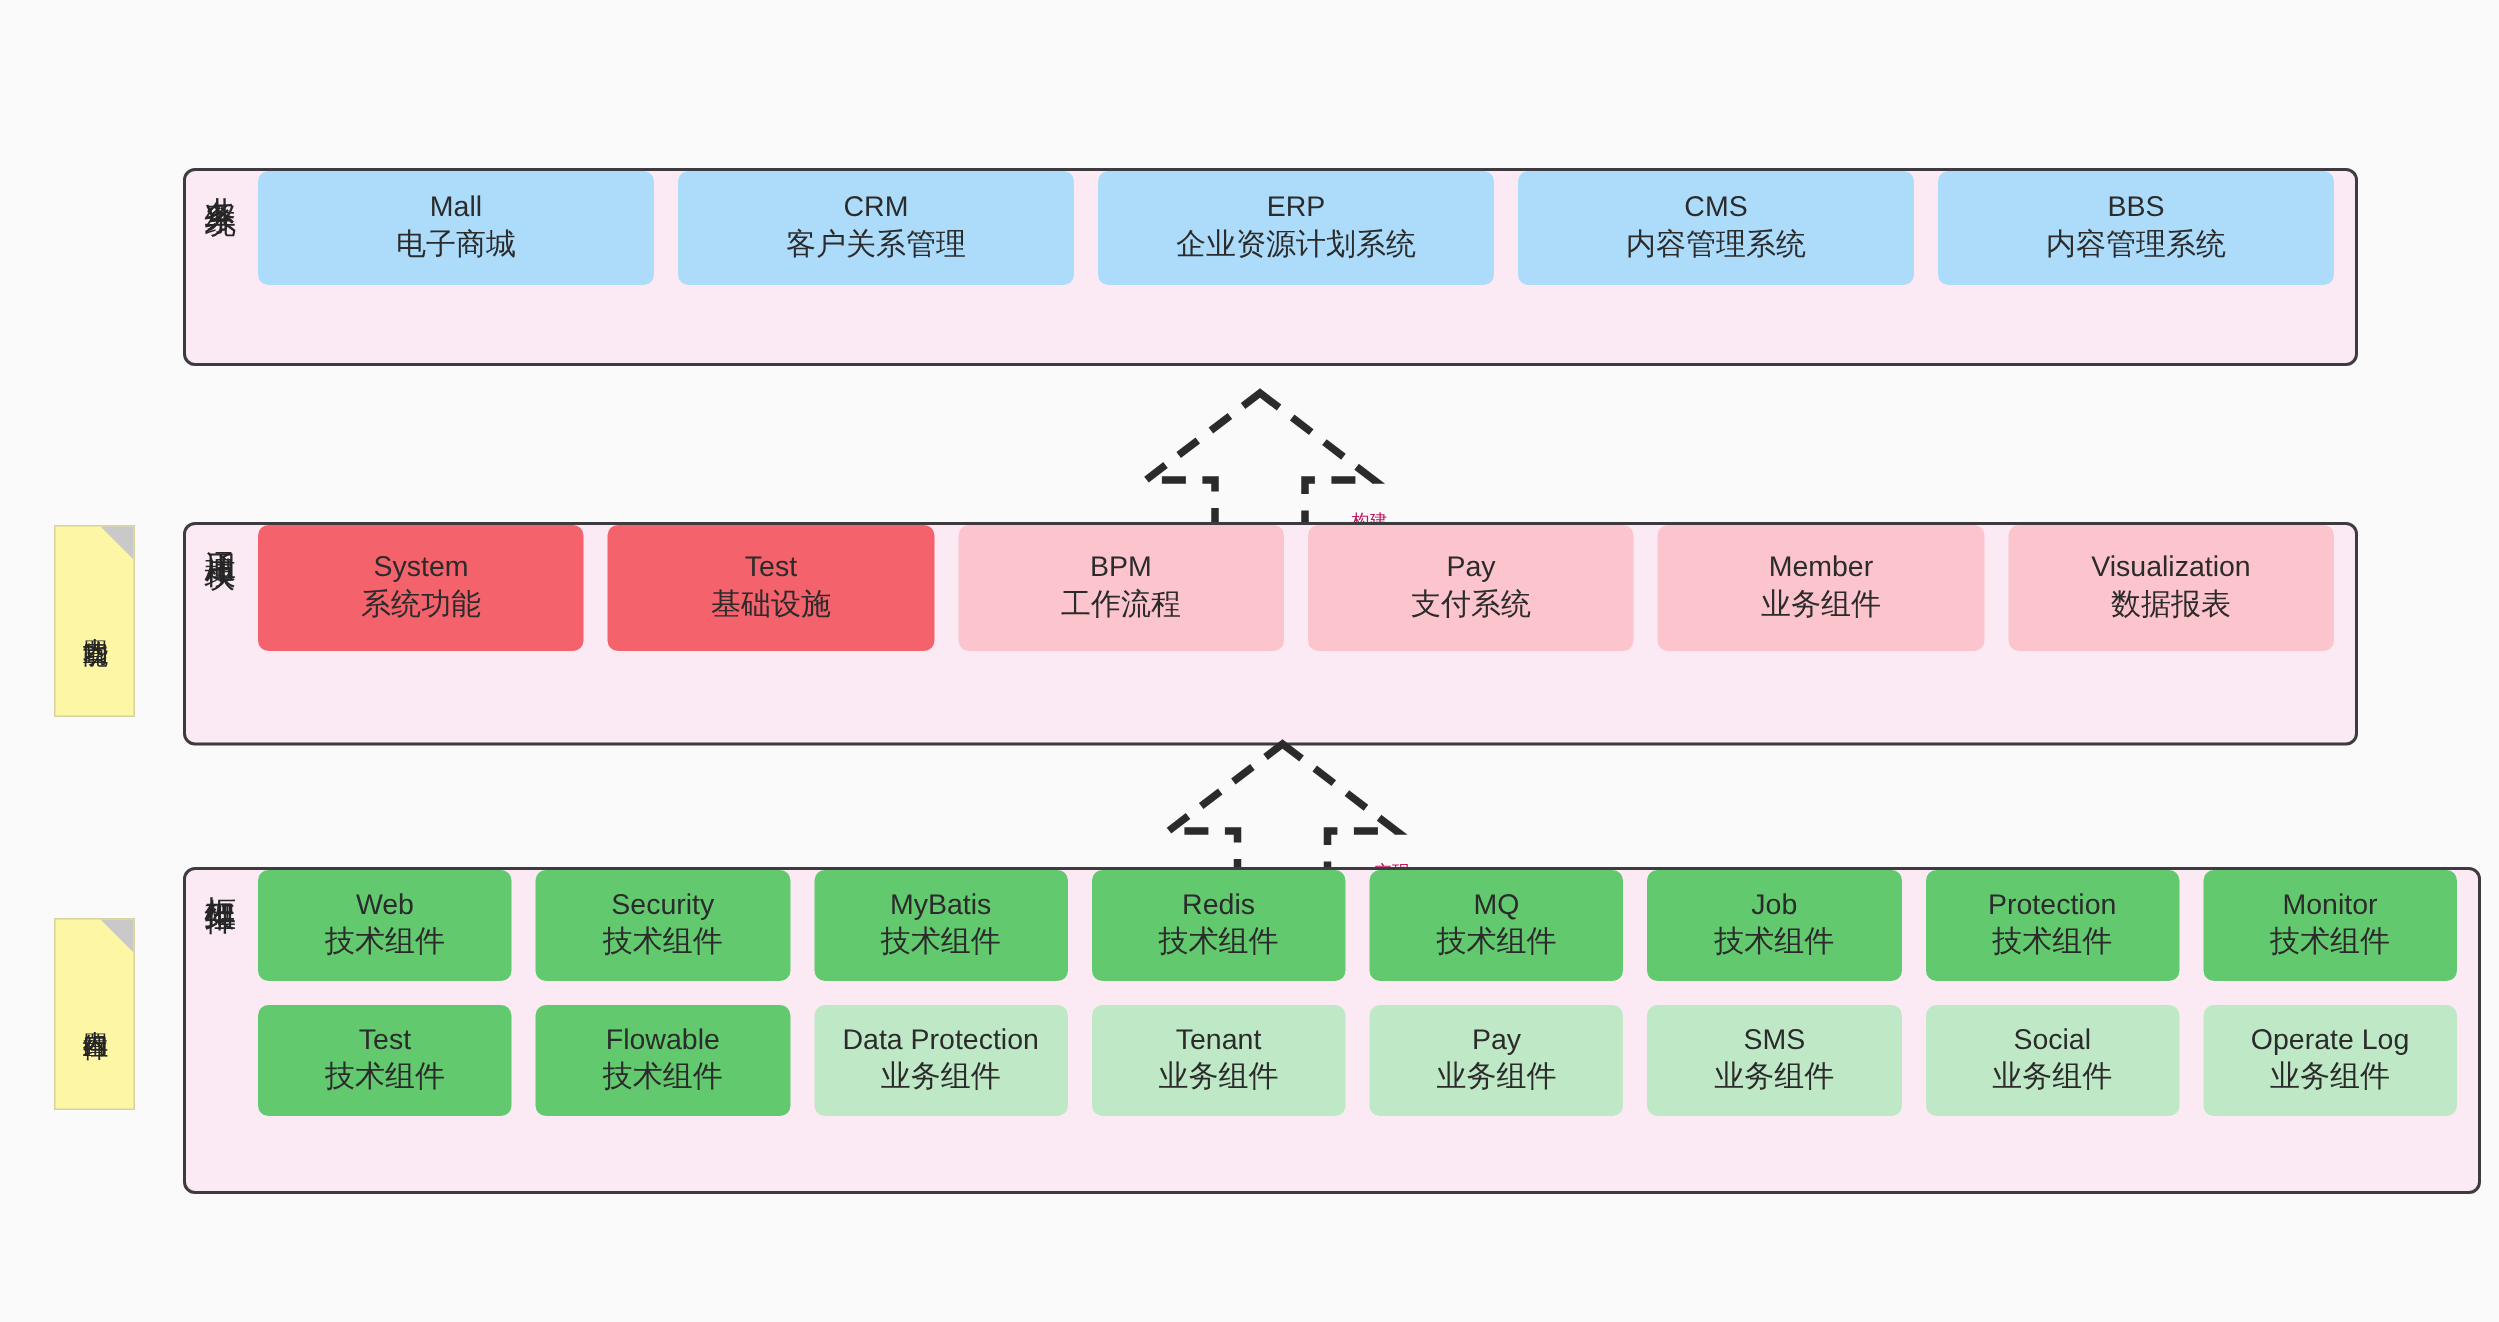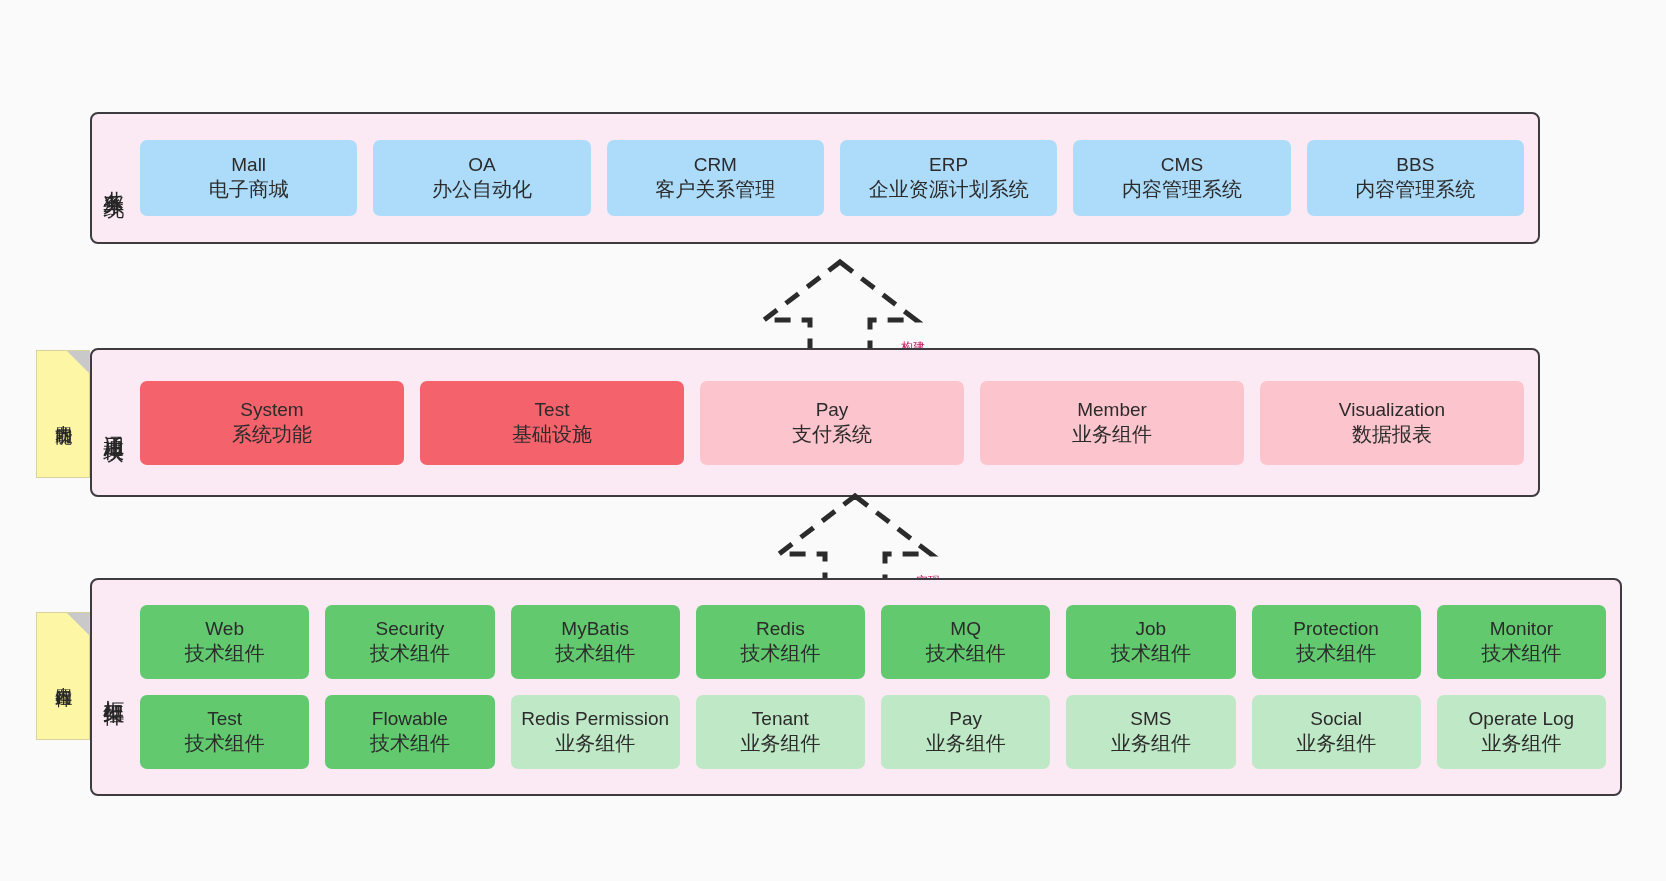--- a/index.html
+++ b/index.html
@@ -22,21 +22,22 @@
   }
 
   
   .layer {
     position: absolute;
     background: #fbeaf4;
     border: 2px solid #3d3b40;
     border-radius: 8px;
     box-sizing: border-box;
     display: flex;
-    align-items: center;
+    align-items: flex-start;
+    margin-left: 32px;
   }
   .layer-title {
     flex: 0 0 auto;
     width: 44px;
     display: flex;
     align-items: center;
     justify-content: center;
     font-size: 21px;
     letter-spacing: 2px;
     writing-mode: vertical-rl;
@@ -144,24 +145,20 @@
 
   <div class="layer" id="layer-business">
     <div class="layer-title">业务系统</div>
     <div class="layer-body">
       <div class="row">
         <div class="card blue">
           <span class="t1">Mall</span>
           <span class="t2">电子商城</span>
         </div>
         <div class="card blue">
-          <span class="t1">OA</span>
-          <span class="t2">办公自动化</span>
-        </div>
-        <div class="card blue">
           <span class="t1">CRM</span>
           <span class="t2">客户关系管理</span>
         </div>
         <div class="card blue">
           <span class="t1">ERP</span>
           <span class="t2">企业资源计划系统</span>
         </div>
         <div class="card blue">
           <span class="t1">CMS</span>
           <span class="t2">内容管理系统</span>
@@ -192,20 +189,24 @@
       <div class="row">
         <div class="card red">
           <span class="t1">System</span>
           <span class="t2">系统功能</span>
         </div>
         <div class="card red">
           <span class="t1">Test</span>
           <span class="t2">基础设施</span>
         </div>
         <div class="card pink">
+          <span class="t1">BPM</span>
+          <span class="t2">工作流程</span>
+        </div>
+        <div class="card pink">
           <span class="t1">Pay</span>
           <span class="t2">支付系统</span>
         </div>
         <div class="card pink">
           <span class="t1">Member</span>
           <span class="t2">业务组件</span>
         </div>
         <div class="card pink">
           <span class="t1">Visualization</span>
           <span class="t2">数据报表</span>
@@ -268,21 +269,21 @@
       <div class="row">
         <div class="card green">
           <span class="t1">Test</span>
           <span class="t2">技术组件</span>
         </div>
         <div class="card green">
           <span class="t1">Flowable</span>
           <span class="t2">技术组件</span>
         </div>
         <div class="card lgreen">
-          <span class="t1">Redis Permission</span>
+          <span class="t1">Data Protection</span>
           <span class="t2">业务组件</span>
         </div>
         <div class="card lgreen">
           <span class="t1">Tenant</span>
           <span class="t2">业务组件</span>
         </div>
         <div class="card lgreen">
           <span class="t1">Pay</span>
           <span class="t2">业务组件</span>
         </div>

